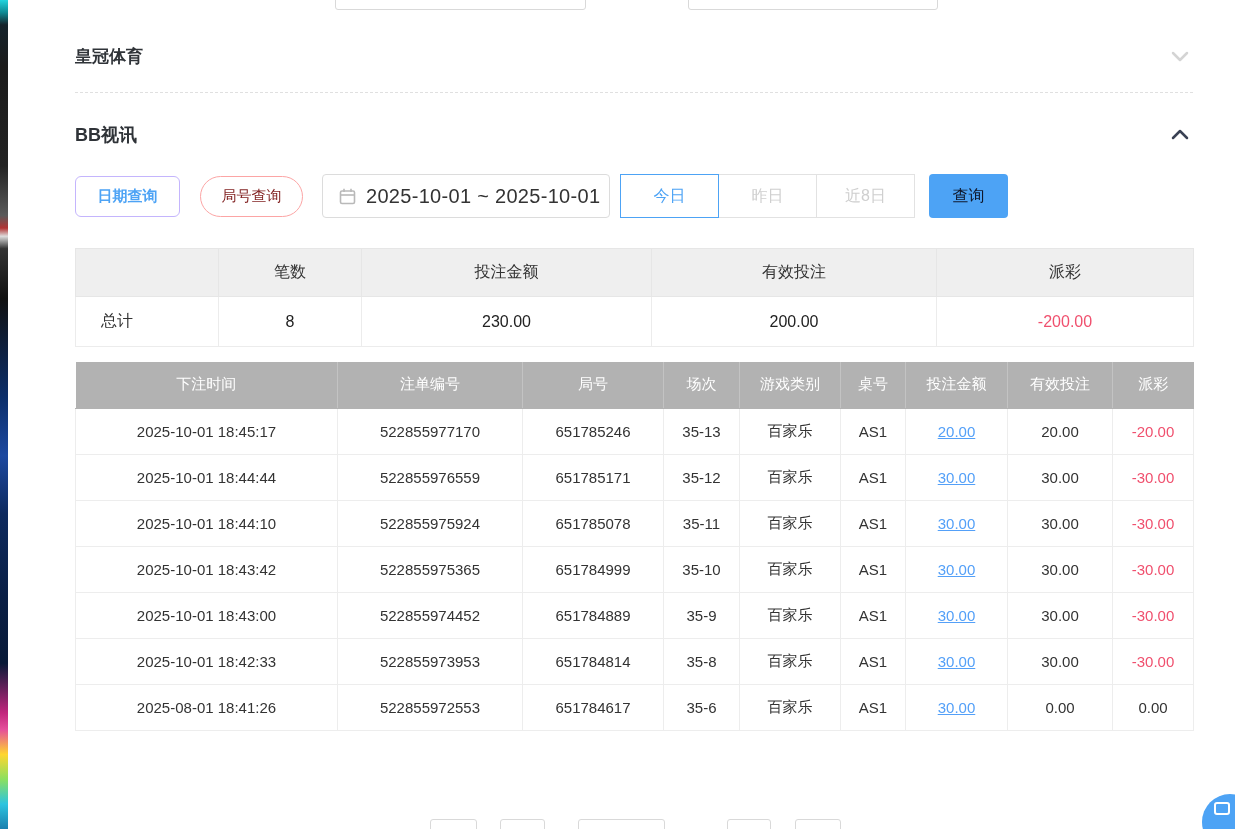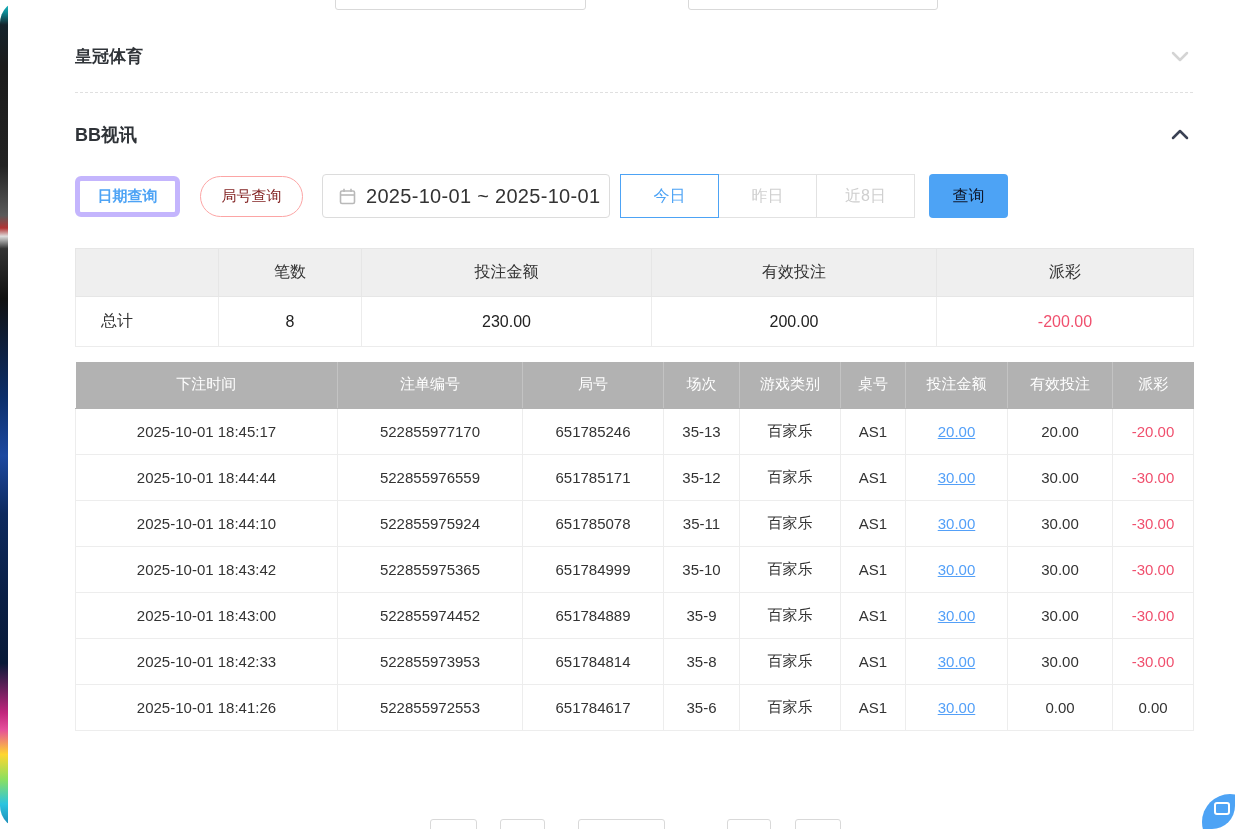--- a/index.html
+++ b/index.html
@@ -1,18 +1,18 @@
 <!DOCTYPE html>
 <html><head>
 <meta charset="utf-8">
 <style>
   * { margin:0; padding:0; box-sizing:border-box; }
   html,body { background:#fff; }
   body { font-family:"Liberation Sans","DejaVu Sans",sans-serif; color:#333; }
-  .screen { position:relative; width:1235px; height:829px; background:#fff; overflow:hidden;border-radius:23px; }
+  .screen { position:relative; width:1235px; height:829px; background:#fff; overflow:hidden; }
 
   
   .bg-strip { position:absolute; left:0; top:0; width:8px; height:829px;
     background:linear-gradient(180deg,
       #22d4de 0%, #0d8a94 1.5%, #15232b 3%, #1b1b1b 8%, #232323 20%, #5a5a5a 26%,
       #b23333 27.5%, #dddddd 28.5%, #333 30%, #111 36%, #0c2f6b 48%, #1d49a0 55%,
       #0e2a5e 62%, #0a1f45 72%, #091a38 80%, #c2267d 86%, #e54f9b 88%, #ffd62e 91%,
       #8ce05f 94%, #2cc4e0 97%, #1a7fae 100%);
   }
 
@@ -29,21 +29,21 @@
   .section-header.bb { top:118px; height:34px; }
   .section-title { font-size:17px; font-weight:bold; color:#2f3338; }
   .section-header.bb .section-title { font-size:18px; }
   .chevron { width:26px; height:26px; display:flex; align-items:center; justify-content:center; cursor:pointer; }
   .dashed-divider { position:absolute; left:75px; top:92px; width:1118px; border-top:1px dashed #e0e0e0; }
 
   
   .btn { display:flex; align-items:center; justify-content:center; cursor:pointer;
     background:#fff; user-select:none; }
   .date-query-btn { position:absolute; left:75px; top:176px; width:105px; height:41px;
-    border:5px solid #c4b5fd; border-radius:6px; color:#4da3f5; font-size:15px; font-weight:bold; }
+    border:1px solid #c4b5fd; border-radius:6px; color:#4da3f5; font-size:15px; font-weight:bold; }
   .round-query-btn { position:absolute; left:200px; top:176px; width:103px; height:41px;
     border:1px solid #fca5a5; border-radius:21px; color:#7f1d1d; font-size:15px;font-family:Liberation Mono, monospace; }
   .date-picker { position:absolute; left:322px; top:174px; width:288px; height:44px;
     border:1px solid #dcdcdc; border-radius:4px; background:#fff; display:flex;
     align-items:center; padding-left:16px; cursor:pointer; }
   .date-picker .cal { margin-right:10px; display:flex; }
   .date-picker .date-text { font-size:20px; color:#333; letter-spacing:.3px; }
   .quick-group { position:absolute; left:620px; top:174px; height:44px; display:flex; }
   .quick-btn { width:99px; height:44px; border:1px solid #e2e2e2; background:#fff;
     font-size:16px; color:#cfcfcf; margin-left:-1px; }
@@ -266,21 +266,21 @@
       <td>35-8</td>
       <td>百家乐</td>
       <td>AS1</td>
       <td>
         <span class="amt-link">30.00</span>
       </td>
       <td>30.00</td>
       <td class="auto-neg neg">-30.00</td>
     </tr>
         <tr>
-      <td>2025-10-01 18:41:26</td>
+      <td>2025-08-01 18:41:26</td>
       <td>522855972553</td>
       <td>651784617</td>
       <td>35-6</td>
       <td>百家乐</td>
       <td>AS1</td>
       <td>
         <span class="amt-link">30.00</span>
       </td>
       <td>0.00</td>
       <td class="auto-neg">0.00</td>

